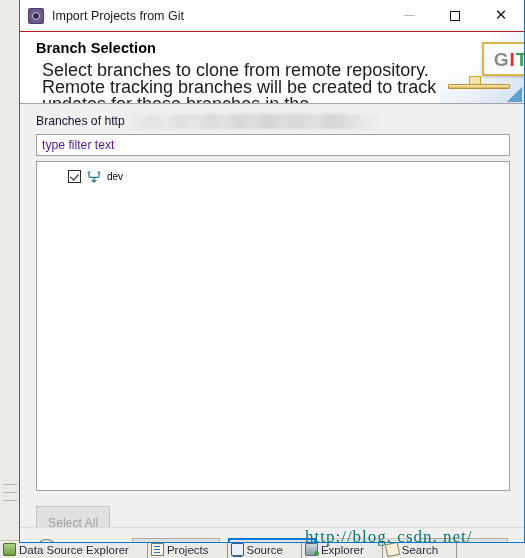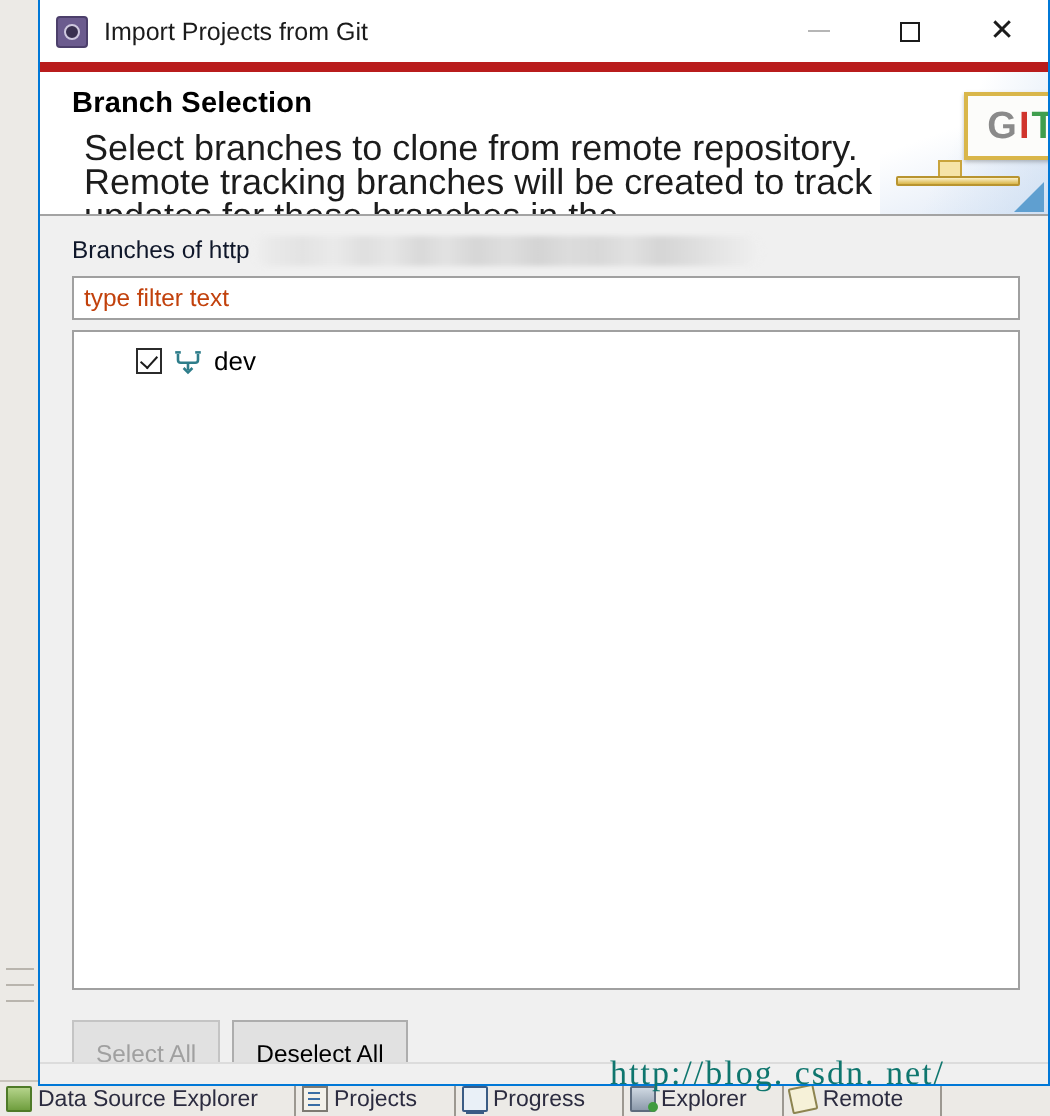--- a/index.html
+++ b/index.html
@@ -104,21 +104,21 @@
     overflow: hidden;
   }
 
   
   .titlebar {
     position: relative;
     height: 31px;
     background: #ffffff;
     display: flex;
     align-items: center;
-    border-bottom: 5px solid #b91c1c;
+    border-bottom: 1px solid #b91c1c;
   }
   .title-icon {
     width: 16px; height: 16px;
     margin-left: 8px;
     margin-right: 8px;
     position: relative;
     flex: 0 0 auto;
     background: #6b5b8e;
     border: 1px solid #4c3f6b;
     border-radius: 2px;
@@ -309,21 +309,21 @@
     height: 22px;
     background: #ffffff;
     border: 1px solid #a0a0a0;
     box-sizing: border-box;
     display: flex;
     align-items: center;
     padding-left: 5px;
   }
   .filter-placeholder {
     font-size: 12.2px;
-    color: #c2410c;
+    color: #4c1d95;
   }
   .tree-box {
     position: absolute;
     left: 16px;
     top: 57px;
     width: 474px;
     height: 330px;
     background: #ffffff;
     border: 1px solid #a0a0a0;
     box-sizing: border-box;
@@ -354,21 +354,21 @@
     transform: rotate(42deg);
   }
   .branch-icon {
     width: 16px; height: 16px;
     margin-left: 5px;
     margin-right: 5px;
     flex: 0 0 auto;
     position: relative;
   }
   .tree-label {
-    font-size: 13px;
+    font-size: 10px;
     color: #000000;
   }
 
   .sel-btn-row {
     position: absolute;
     left: 16px;
     top: 402px;
     display: flex;
     gap: 6px;
   }
@@ -462,29 +462,29 @@
     <div class="bg-tab">
       <span class="bg-tab-ico ico-dse"></span>
       <span>Data Source Explorer</span>
     </div>
     <div class="bg-tab">
       <span class="bg-tab-ico ico-snip"></span>
       <span>Projects</span>
     </div>
     <div class="bg-tab">
       <span class="bg-tab-ico ico-cons"></span>
-      <span>Progress</span>
+      <span>Source</span>
     </div>
     <div class="bg-tab">
       <span class="bg-tab-ico ico-prog"></span>
       <span>Explorer</span>
     </div>
     <div class="bg-tab">
       <span class="bg-tab-ico ico-srch"></span>
-      <span>Remote</span>
+      <span>Search</span>
     </div>
   </div>
 
   <div class="watermark">http://blog. csdn. net/</div>
 
   <div id="dialog">
 
     <div class="titlebar">
       <div class="title-icon"></div>
       <div class="title-text">Import Projects from Git</div>
@@ -535,21 +535,20 @@
                 <path d="M11.6 3.2 L14.4 3.2"></path>
               </g>
             </svg>
           </span>
           <span class="tree-label">dev</span>
         </div>
       </div>
 
       <div class="sel-btn-row">
         <div class="sbtn disabled">Select All</div>
-        <div class="sbtn">Deselect All</div>
       </div>
 
     </div>
 
     <div class="footer">
       <div class="help-btn">?</div>
       <div class="footer-btns">
         <div class="fbtn">&lt; Back</div>
         <div class="fbtn focused">Next &gt;</div>
         <div class="fbtn disabled">Finish</div>

